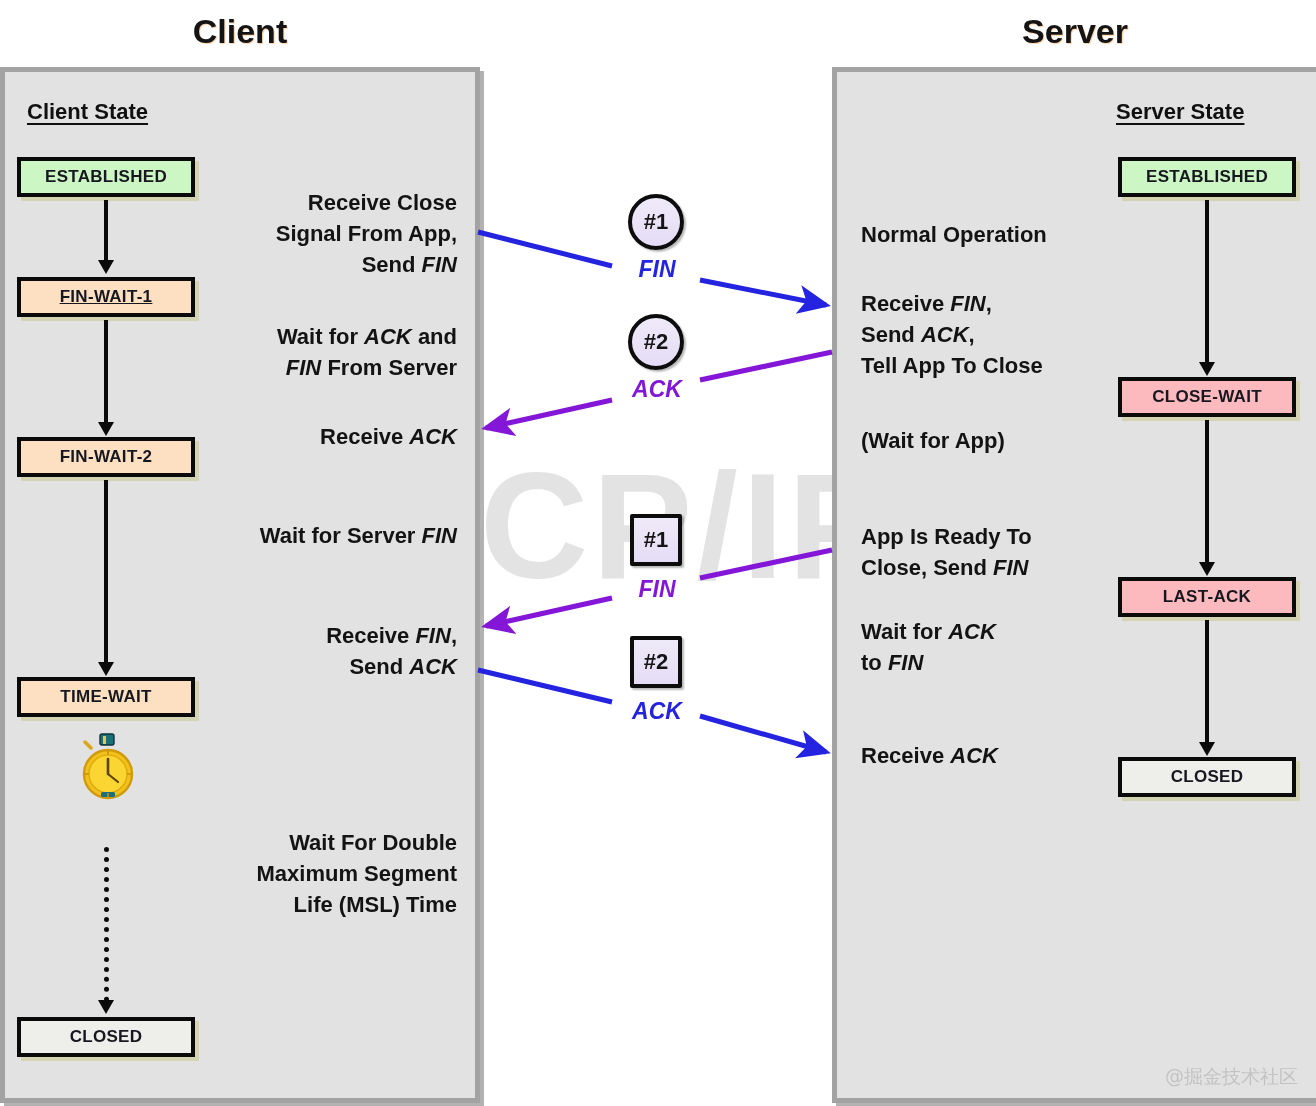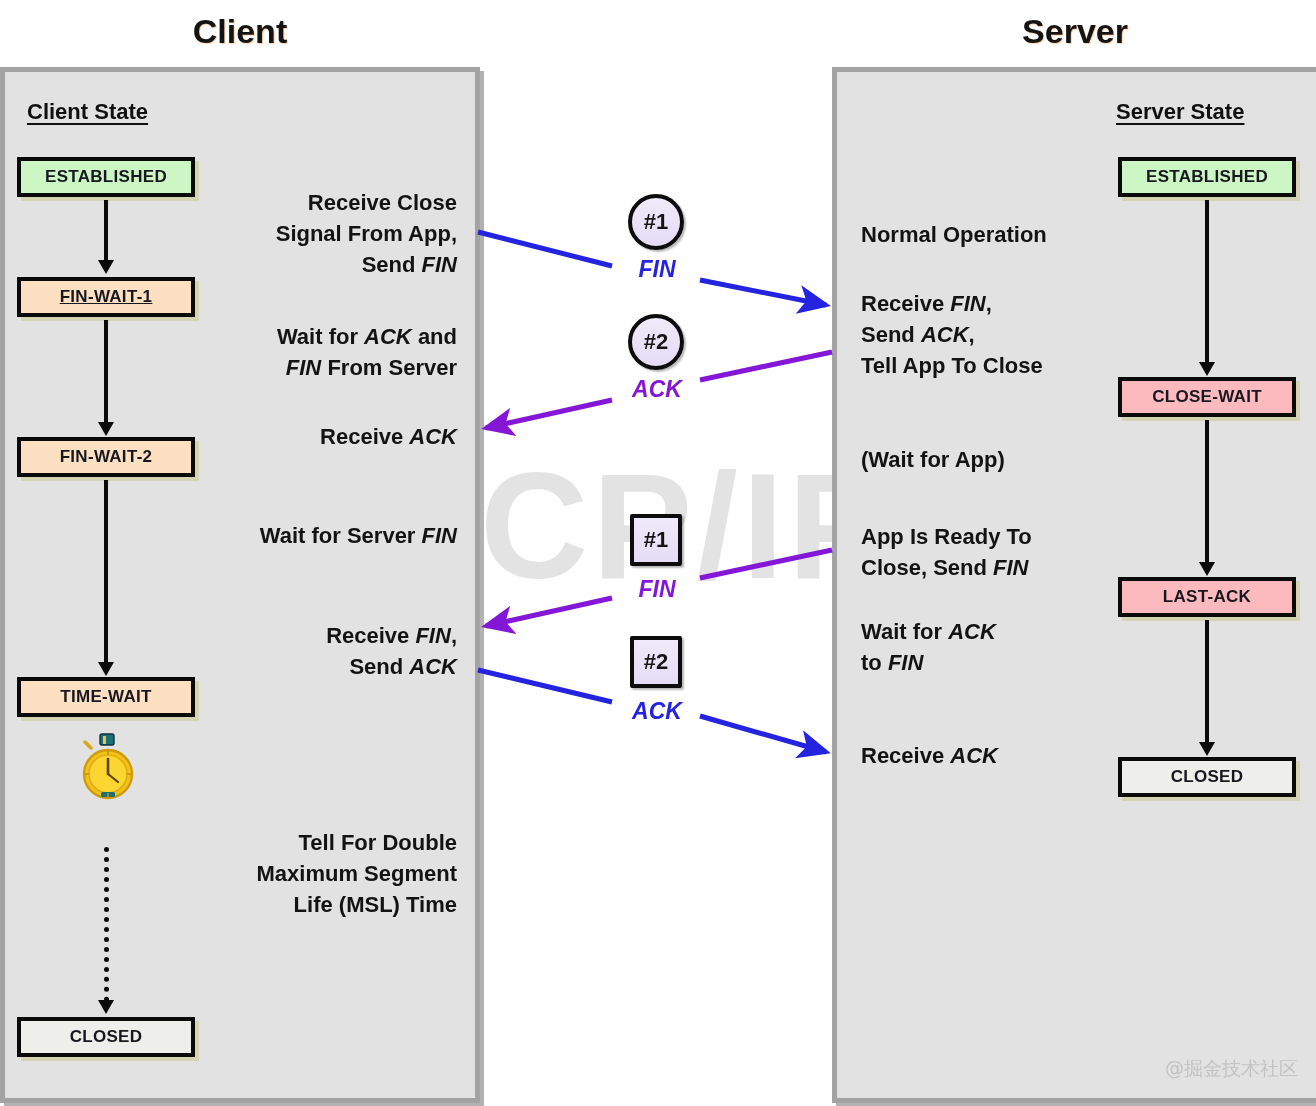--- a/index.html
+++ b/index.html
@@ -9,21 +9,21 @@
   }
 
   
   .wm-main{
     position:absolute;left:60px;top:440px;width:1200px;
     font-size:150px;font-weight:700;color:#e3e3e3;
     letter-spacing:4px;white-space:nowrap;
     user-select:none;z-index:0;
   }
   .wm-corner{
-    position:absolute;right:18px;bottom:24px;
+    position:absolute;right:18px;bottom:16px;
     font-size:19px;color:#c3c3c3;z-index:40;
     font-family:"DejaVu Sans",sans-serif;
   }
 
   
   .col-title{
     position:absolute;font-size:34px;font-weight:700;color:#141414;
     text-align:center;z-index:20;
     text-shadow:1px 1px 0 rgba(255,170,90,.5);
   }
@@ -194,21 +194,21 @@
     <div>Receive <i>ACK</i></div>
   </div>
   <div class="desc r" style="left:140px;top:448px;width:312px;">
     <div>Wait for Server <i>FIN</i></div>
   </div>
   <div class="desc r" style="left:140px;top:548px;width:312px;">
     <div>Receive <i>FIN</i>,</div>
     <div>Send <i>ACK</i></div>
   </div>
   <div class="desc r" style="left:120px;top:755px;width:332px;">
-    <div>Tell For Double</div>
+    <div>Wait For Double</div>
     <div>Maximum Segment</div>
     <div>Life (MSL) Time</div>
   </div>
 </div>
 
 <div class="panel" id="server-panel">
 
   <div class="panel-head" id="server-state-head">Server State</div>
 
   <div class="state-box st-established" style="left:281px;top:85px;">
@@ -238,21 +238,21 @@
   </div>
 
   <div class="desc l" style="left:24px;top:147px;width:290px;">
     <div>Normal Operation</div>
   </div>
   <div class="desc l" style="left:24px;top:216px;width:290px;">
     <div>Receive <i>FIN</i>,</div>
     <div>Send <i>ACK</i>,</div>
     <div>Tell App To Close</div>
   </div>
-  <div class="desc l" style="left:24px;top:372px;width:290px;">
+  <div class="desc l" style="left:24px;top:353px;width:290px;">
     <div>(Wait for App)</div>
   </div>
   <div class="desc l" style="left:24px;top:449px;width:290px;">
     <div>App Is Ready To</div>
     <div>Close, Send <i>FIN</i></div>
   </div>
   <div class="desc l" style="left:24px;top:544px;width:290px;">
     <div>Wait for <i>ACK</i></div>
     <div>to <i>FIN</i></div>
   </div>

